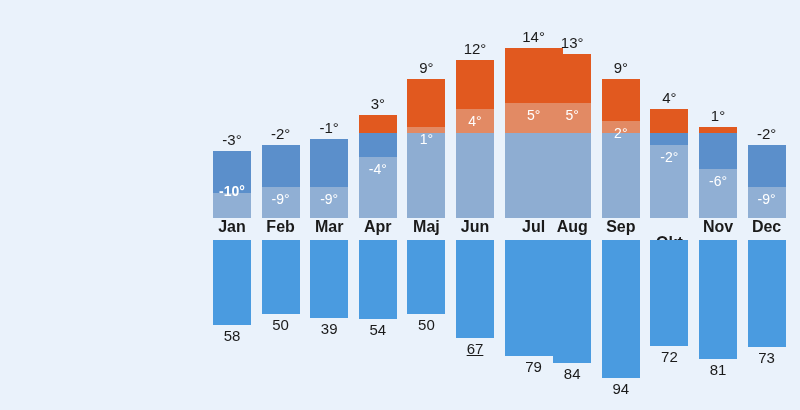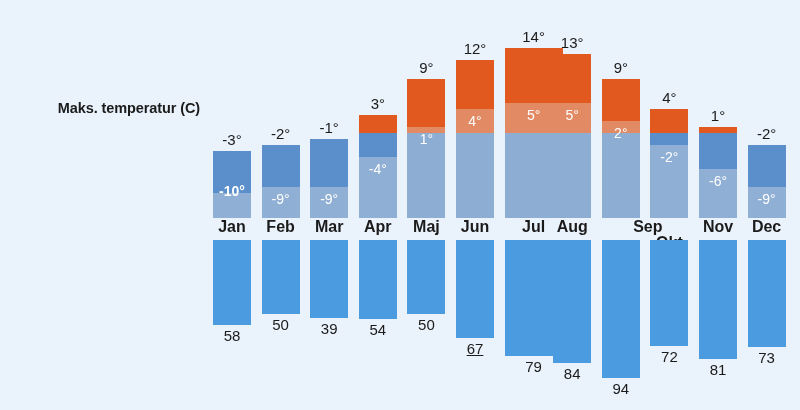--- a/index.html
+++ b/index.html
@@ -124,21 +124,20 @@
     color: #1b1b1b;
     line-height: 1;
   }
 </style>
 </head>
 <body>
 
 <div id="chart-root">
 
   <div id="label-col">
-    <div class="row-label" id="label-max">Maks. temperatur (C)</div>
   </div>
 
   <div id="plot">
       <div class="col" style="left: 213px; width: 38px;">
         <div class="temp-bar" style="top: 151.15px; height: 66.85px;">
           <div class="seg seg-cold" style="top: 0px; height: 42.35px;"></div>
           <div class="seg seg-coldlow" style="top: 42.35px; height: 24.5px;"></div>
         </div>
         <div class="top-val" style="top: 132.15px;">-3°</div>
         <div class="seg-val" style="top: 184px; font-weight: bold;">-10°</div>
@@ -229,21 +228,21 @@
         <div class="prec-val" style="top: 366.48px;">84</div>
       </div>
       <div class="col" style="left: 601.8px; width: 38px;">
         <div class="temp-bar" style="top: 78.55px; height: 139.45px;">
           <div class="seg seg-maxhot" style="top: 0px; height: 42.35px;"></div>
           <div class="seg seg-warm" style="top: 42.35px; height: 12.1px;"></div>
           <div class="seg seg-mid" style="top: 54.45px; height: 85px;"></div>
         </div>
         <div class="top-val" style="top: 59.55px;">9°</div>
         <div class="seg-val" style="top: 125.9px;">2°</div>
-        <div class="month" style="top: 219px; margin-left: 27px;">Sep</div>
+        <div class="month" style="top: 219px;">Sep</div>
         <div class="prec-bar" style="top: 240px; height: 138.18px;"></div>
         <div class="prec-val" style="top: 381.18px;">94</div>
       </div>
       <div class="col" style="left: 650.4px; width: 38px;">
         <div class="temp-bar" style="top: 108.8px; height: 109.2px;">
           <div class="seg seg-maxhot" style="top: 0px; height: 24.2px;"></div>
           <div class="seg seg-cold" style="top: 24.2px; height: 12.1px;"></div>
           <div class="seg seg-coldlow" style="top: 36.3px; height: 72.9px;"></div>
         </div>
         <div class="top-val" style="top: 89.8px;">4°</div>

